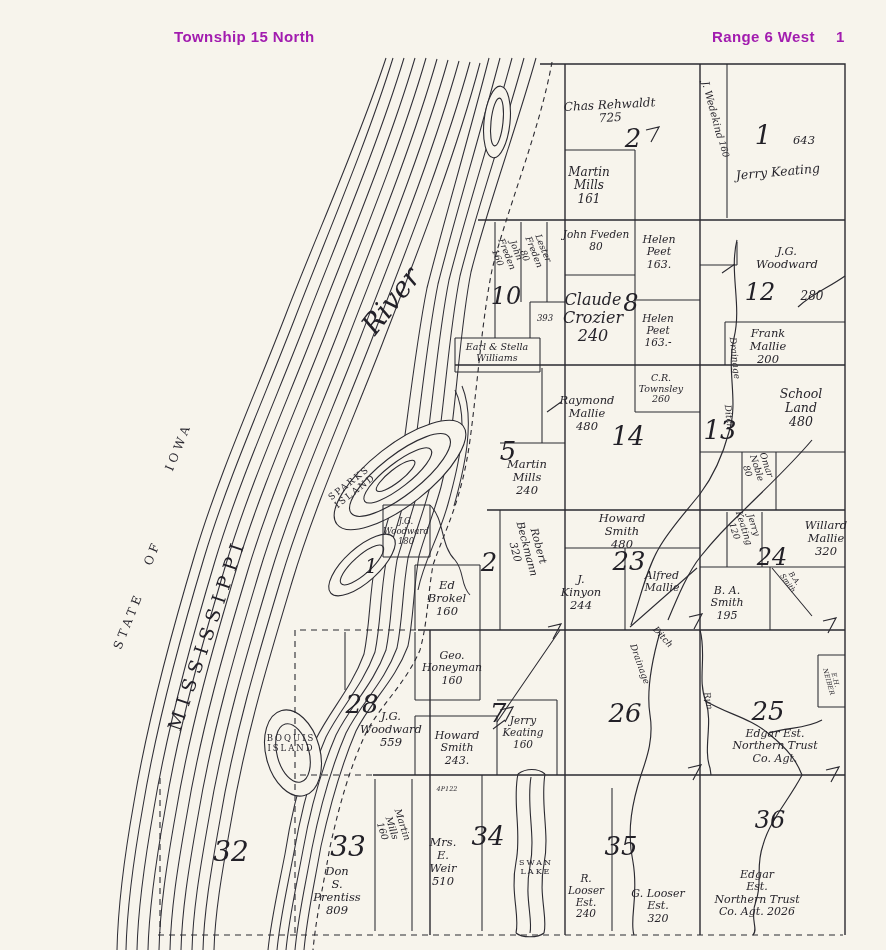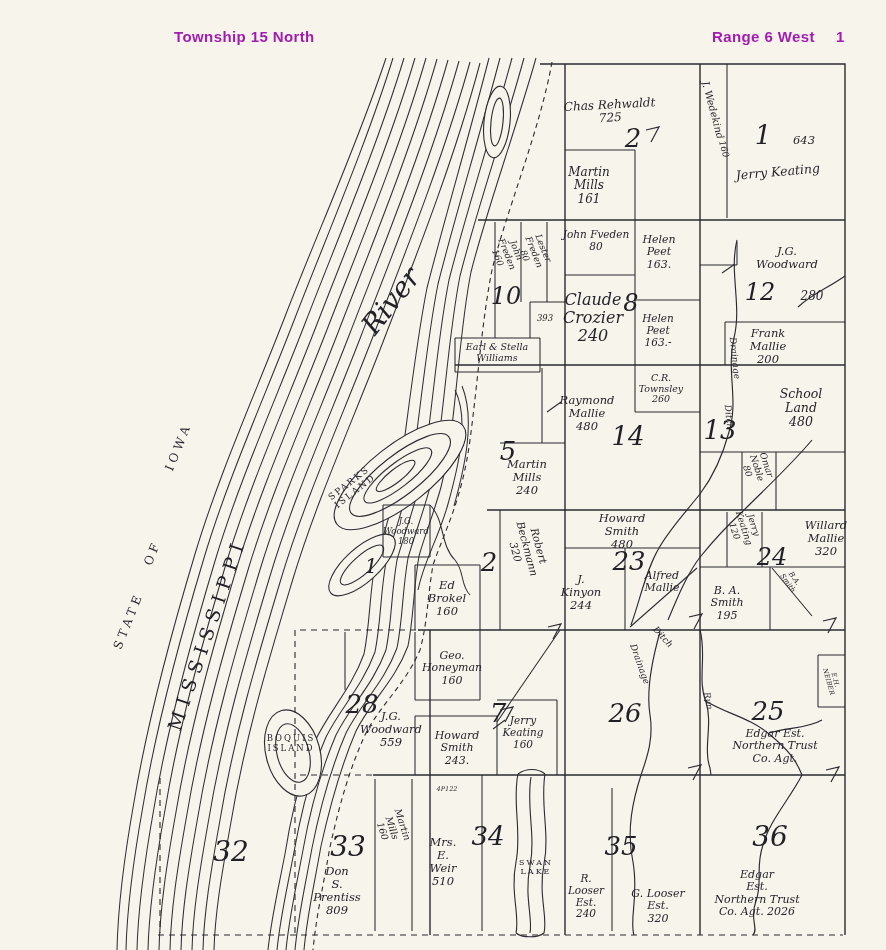--- a/index.html
+++ b/index.html
@@ -257,21 +257,21 @@
       <div class="lbl island" style="left: 536px; top: 868px; font-size: 8px; transform: translate(-50%, -50%) rotate(0deg);">SWAN
 LAKE</div>
       <div class="lbl name" style="left: 586px; top: 896px; font-size: 10.5px; transform: translate(-50%, -50%) rotate(0deg);">R.
 Looser
 Est.
 240</div>
       <div class="lbl sec" style="left: 621px; top: 847px; font-size: 26px; transform: translate(-50%, -50%) rotate(0deg);">35</div>
       <div class="lbl name" style="left: 658px; top: 886px; font-size: 11px; transform: translate(-50%, -50%) rotate(0deg); margin-top: 20px;">G. Looser
 Est.
 320</div>
-      <div class="lbl sec" style="left: 770px; top: 837px; font-size: 28px; transform: translate(-50%, -50%) rotate(0deg);">36</div>
+      <div class="lbl sec" style="left: 770px; top: 820px; font-size: 24px; transform: translate(-50%, -50%) rotate(0deg);">36</div>
       <div class="lbl name" style="left: 757px; top: 894px; font-size: 11px; transform: translate(-50%, -50%) rotate(0deg);">Edgar
 Est.
 Northern Trust
 Co. Agt.  2026</div>
       <div class="lbl geo" style="left: 129px; top: 621px; font-size: 12px; transform: translate(-50%, -50%) rotate(-68deg);">STATE</div>
       <div class="lbl geo" style="left: 153px; top: 553px; font-size: 12px; transform: translate(-50%, -50%) rotate(-68deg);">OF</div>
       <div class="lbl geo" style="left: 179px; top: 447px; font-size: 12px; transform: translate(-50%, -50%) rotate(-68deg);">IOWA</div>
       <div class="lbl riverbig" style="left: 207px; top: 634px; font-size: 19px; transform: translate(-50%, -50%) rotate(-71deg);">MISSISSIPPI</div>
       <div class="lbl script" style="left: 391px; top: 301px; font-size: 28px; transform: translate(-50%, -50%) rotate(-52deg);">River</div>
     </div>

